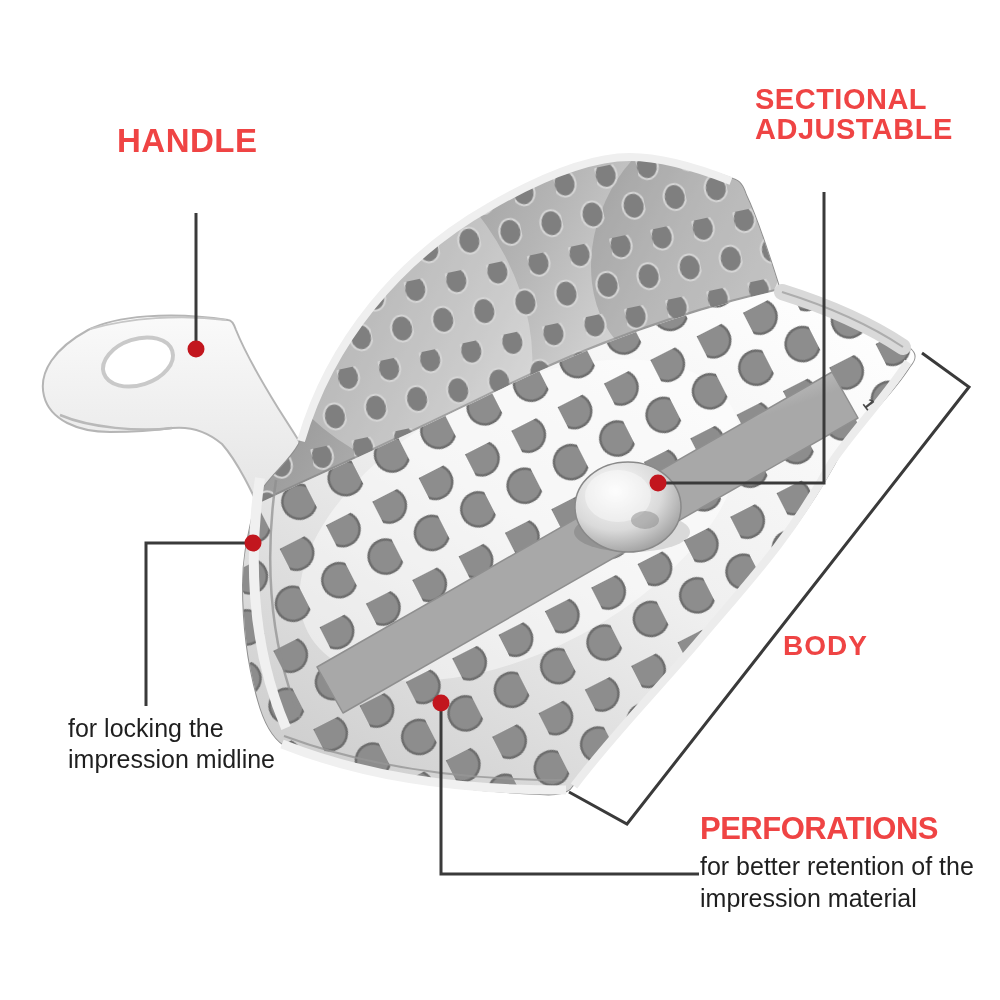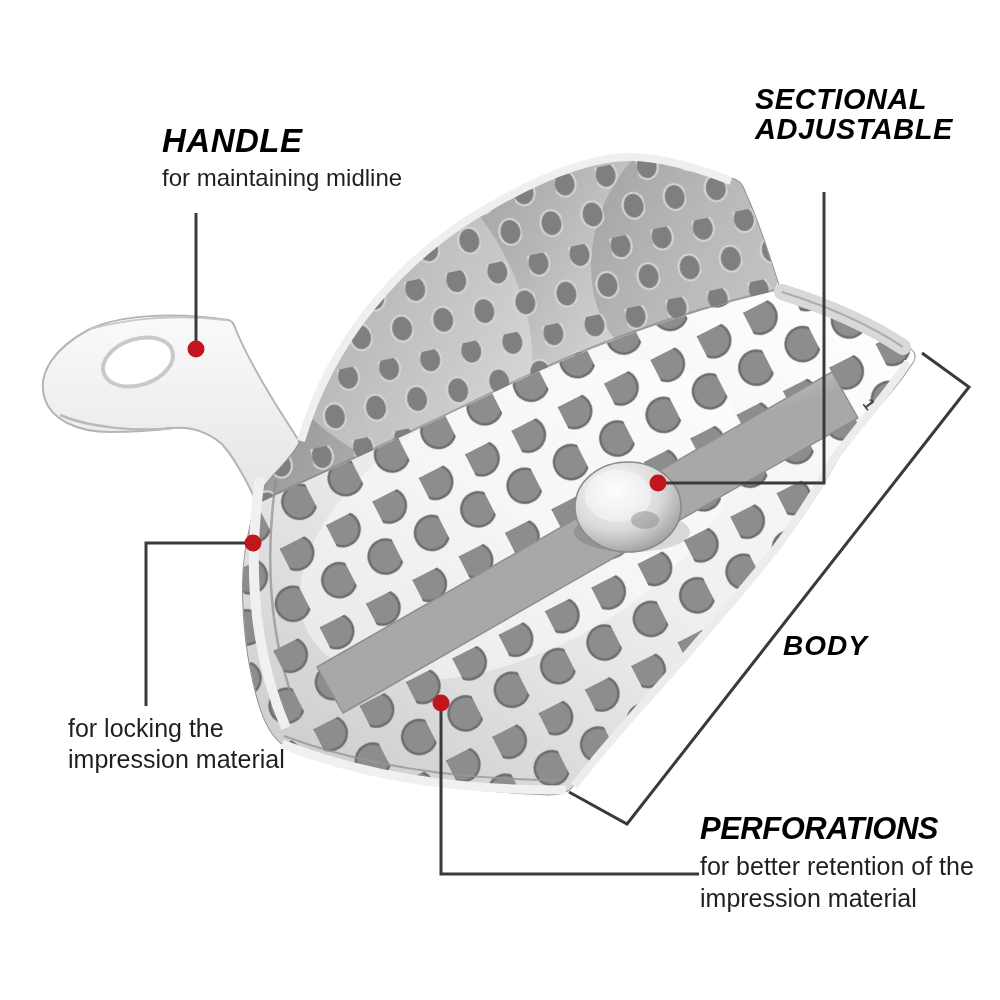--- a/index.html
+++ b/index.html
@@ -2,23 +2,23 @@
 <html><head>
 <meta charset="utf-8">
 <style>
   html,body{margin:0;padding:0;background:#ffffff;}
   .stage{
     position:relative;width:1000px;height:1000px;background:#ffffff;
     font-family:"Liberation Sans",sans-serif;overflow:hidden;
   }
   .stage svg{position:absolute;left:0;top:0;}
   .callout{position:absolute;color:#111111;}
-  .callout .title{font-weight:bold;color:#000000;white-space:pre-line;font-style:italic;}
+  .callout .title{font-weight:bold;color:#ef4444;white-space:pre-line;}
   .callout .sub{color:#1f1f1f;white-space:pre-line;}
-  .co-handle{left:117px;top:122px;margin-left:45px;}
+  .co-handle{left:117px;top:122px;}
   .co-handle .title{font-size:33px;letter-spacing:.5px;}
   .co-handle .sub{font-size:24px;margin-top:4px;}
   .co-sectional{left:755px;top:84px;}
   .co-sectional .title{font-size:29px;line-height:30px;letter-spacing:.5px;}
   .co-rimlock{left:68px;top:706px;}
   .co-rimlock .title{font-size:33px;letter-spacing:-.5px;}
   .co-rimlock .sub{font-size:25px;line-height:31px;margin-top:7px;}
   .co-body{left:783px;top:630px;}
   .co-body .title{font-size:28px;letter-spacing:1px;text-align:center;}
   .co-perforations{left:700px;top:811px;}
@@ -140,31 +140,30 @@
     <g>
       <circle cx="196" cy="349" r="8.5" fill="#c2161e"></circle>
       <circle cx="658" cy="483" r="8.5" fill="#c2161e"></circle>
       <circle cx="253" cy="543" r="8.5" fill="#c2161e"></circle>
       <circle cx="441" cy="703" r="8.5" fill="#c2161e"></circle>
     </g>
   </svg>
 
   <div class="callout co-handle">
     <div class="title">HANDLE</div>
-    <div class="sub">for maintaining midline</div>
   </div>
 
   <div class="callout co-sectional">
     <div class="title">SECTIONAL
 ADJUSTABLE</div>
   </div>
 
   <div class="callout co-rimlock">
     <div class="sub">for locking the
-impression material</div>
+impression midline</div>
   </div>
 
   <div class="callout co-body">
     <div class="title">BODY</div>
   </div>
 
   <div class="callout co-perforations">
     <div class="title">PERFORATIONS</div>
     <div class="sub">for better retention of the
 impression material</div>

